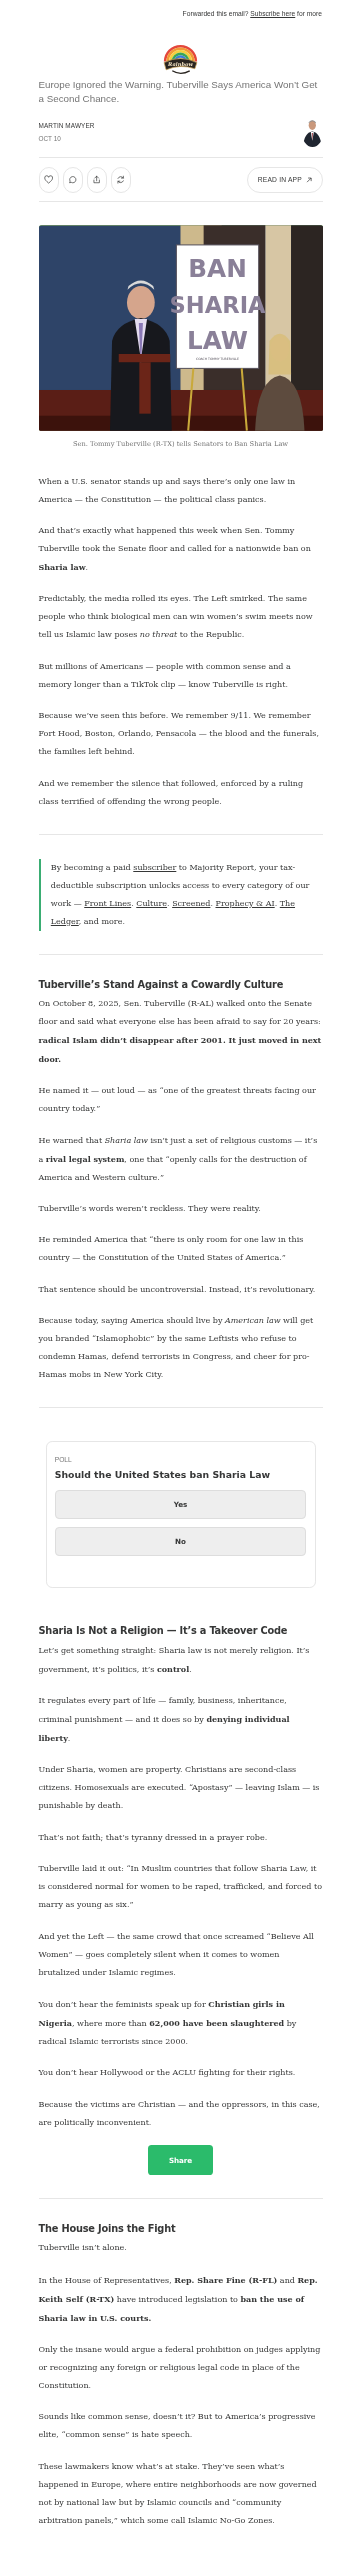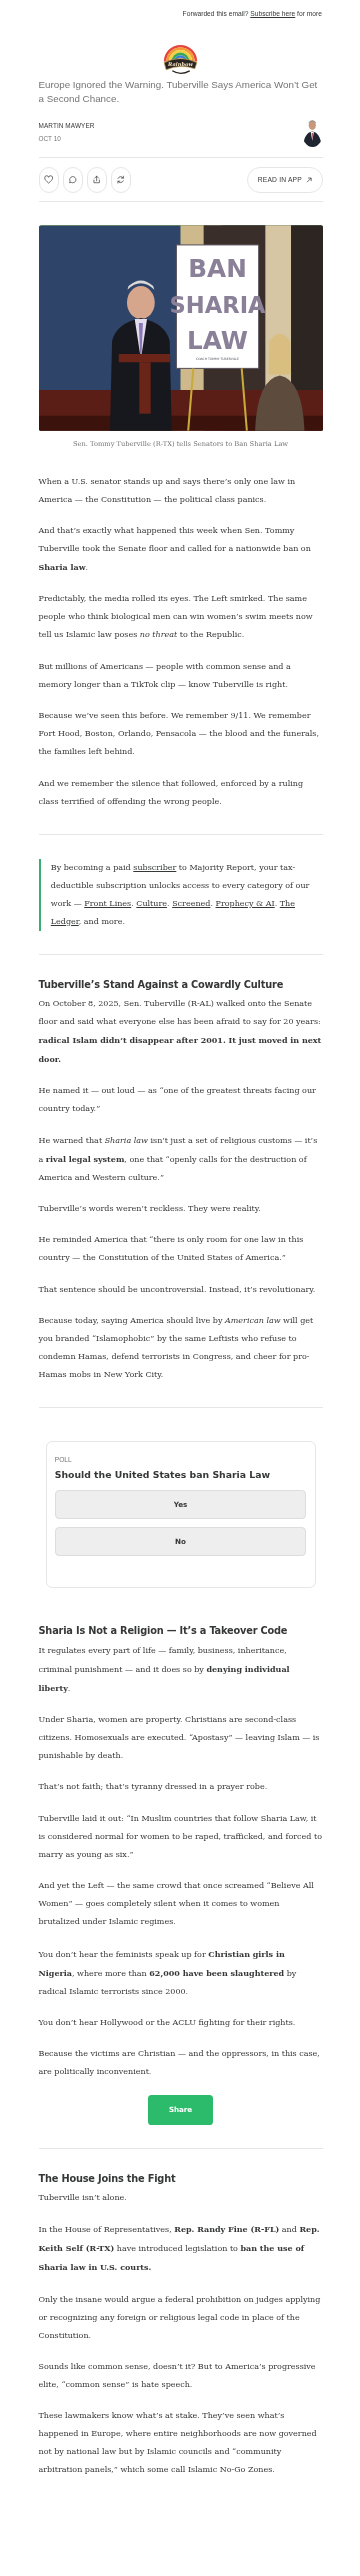--- a/index.html
+++ b/index.html
@@ -163,34 +163,35 @@
       <p class="p"><span>That sentence should be uncontroversial. Instead, it’s revolutionary.</span></p>
       <p class="p"><span>Because today, saying America should live by </span><i>American law</i><span> will get you branded “Islamophobic” by the same Leftists who refuse to condemn Hamas, defend terrorists in Congress, and cheer for pro-Hamas mobs in New York City.</span></p>
       <hr class="sep">
       <div class="poll">
         <div class="poll-label">POLL</div>
         <div class="poll-q">Should the United States ban Sharia Law</div>
         <div class="poll-opt">Yes</div>
         <div class="poll-opt">No</div>
       </div>
       <h2 class="h2">Sharia Is Not a Religion — It’s a Takeover Code</h2>
+      <p class="p"><span>Let’s get something straight: Sharia law is not merely religion. It’s government, it’s politics, it’s </span><b>control</b><span>.</span></p>
       <p class="p"><span>It regulates every part of life — family, business, inheritance, criminal punishment — and it does so by </span><b>denying individual liberty</b><span>.</span></p>
       <p class="p"><span>Under Sharia, women are property. Christians are second-class citizens. Homosexuals are executed. “Apostasy” — leaving Islam — is punishable by death.</span></p>
       <p class="p"><span>That’s not faith; that’s tyranny dressed in a prayer robe.</span></p>
       <p class="p"><span>Tuberville laid it out: “In Muslim countries that follow Sharia Law, it is considered normal for women to be raped, trafficked, and forced to marry as young as six.”</span></p>
       <p class="p"><span>And yet the Left — the same crowd that once screamed “Believe All Women” — goes completely silent when it comes to women brutalized under Islamic regimes.</span></p>
       <p class="p"><span>You don’t hear the feminists speak up for </span><b>Christian girls in Nigeria</b><span>, where more than </span><b>62,000 have been slaughtered</b><span> by radical Islamic terrorists since 2000.</span></p>
       <p class="p"><span>You don’t hear Hollywood or the ACLU fighting for their rights.</span></p>
       <p class="p"><span>Because the victims are Christian — and the oppressors, in this case, are politically inconvenient.</span></p>
       <div class="btn-row">
         <div class="gbtn">Share</div>
       </div>
       <hr class="sep">
       <h2 class="h2">The House Joins the Fight</h2>
       <p class="p"><span>Tuberville isn’t alone.</span></p>
-      <p class="p"><span>In the House of Representatives, </span><b>Rep. Randy Fine (R-FL)</b><span> and </span><b>Rep. Keith Self (R-TX)</b><span> have introduced legislation to </span><b>ban the use of Sharia law in U.S. courts.</b></p>
+      <p class="p"><span>In the House of Representatives, </span><b>Rep. Share Fine (R-FL)</b><span> and </span><b>Rep. Keith Self (R-TX)</b><span> have introduced legislation to </span><b>ban the use of Sharia law in U.S. courts.</b></p>
       <p class="p"><span>Only the insane would argue a federal prohibition on judges applying or recognizing any foreign or religious legal code in place of the Constitution.</span></p>
       <p class="p"><span>Sounds like common sense, doesn’t it? But to America’s progressive elite, “common sense” is hate speech.</span></p>
       <p class="p"><span>These lawmakers know what’s at stake. They’ve seen what’s happened in Europe, where entire neighborhoods are now governed not by national law but by Islamic councils and “community arbitration panels,” which some call Islamic No-Go Zones.</span></p>
     </div>
 
 </div>
 
 
 </body></html>

